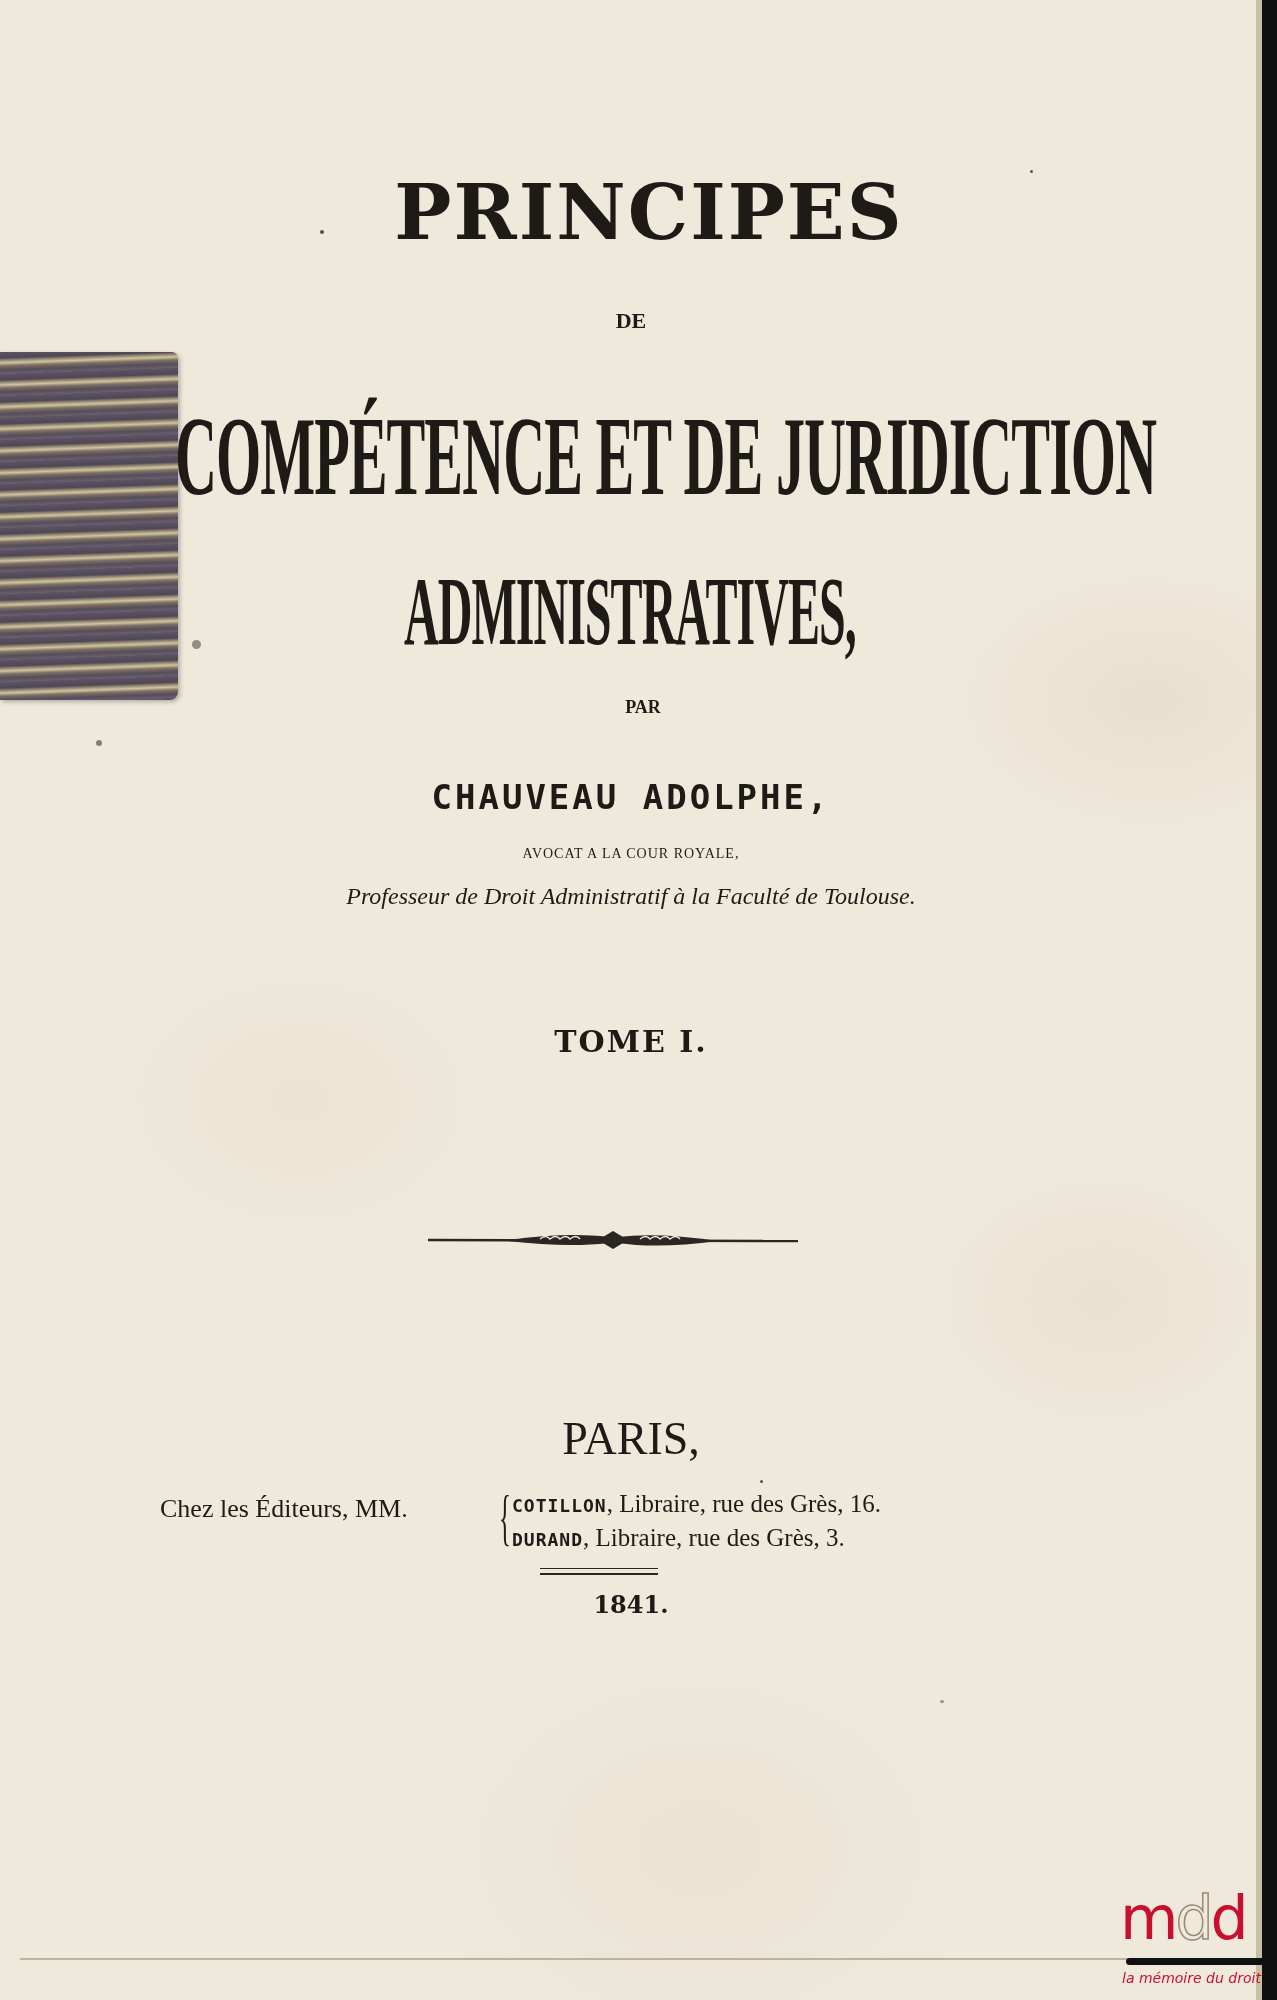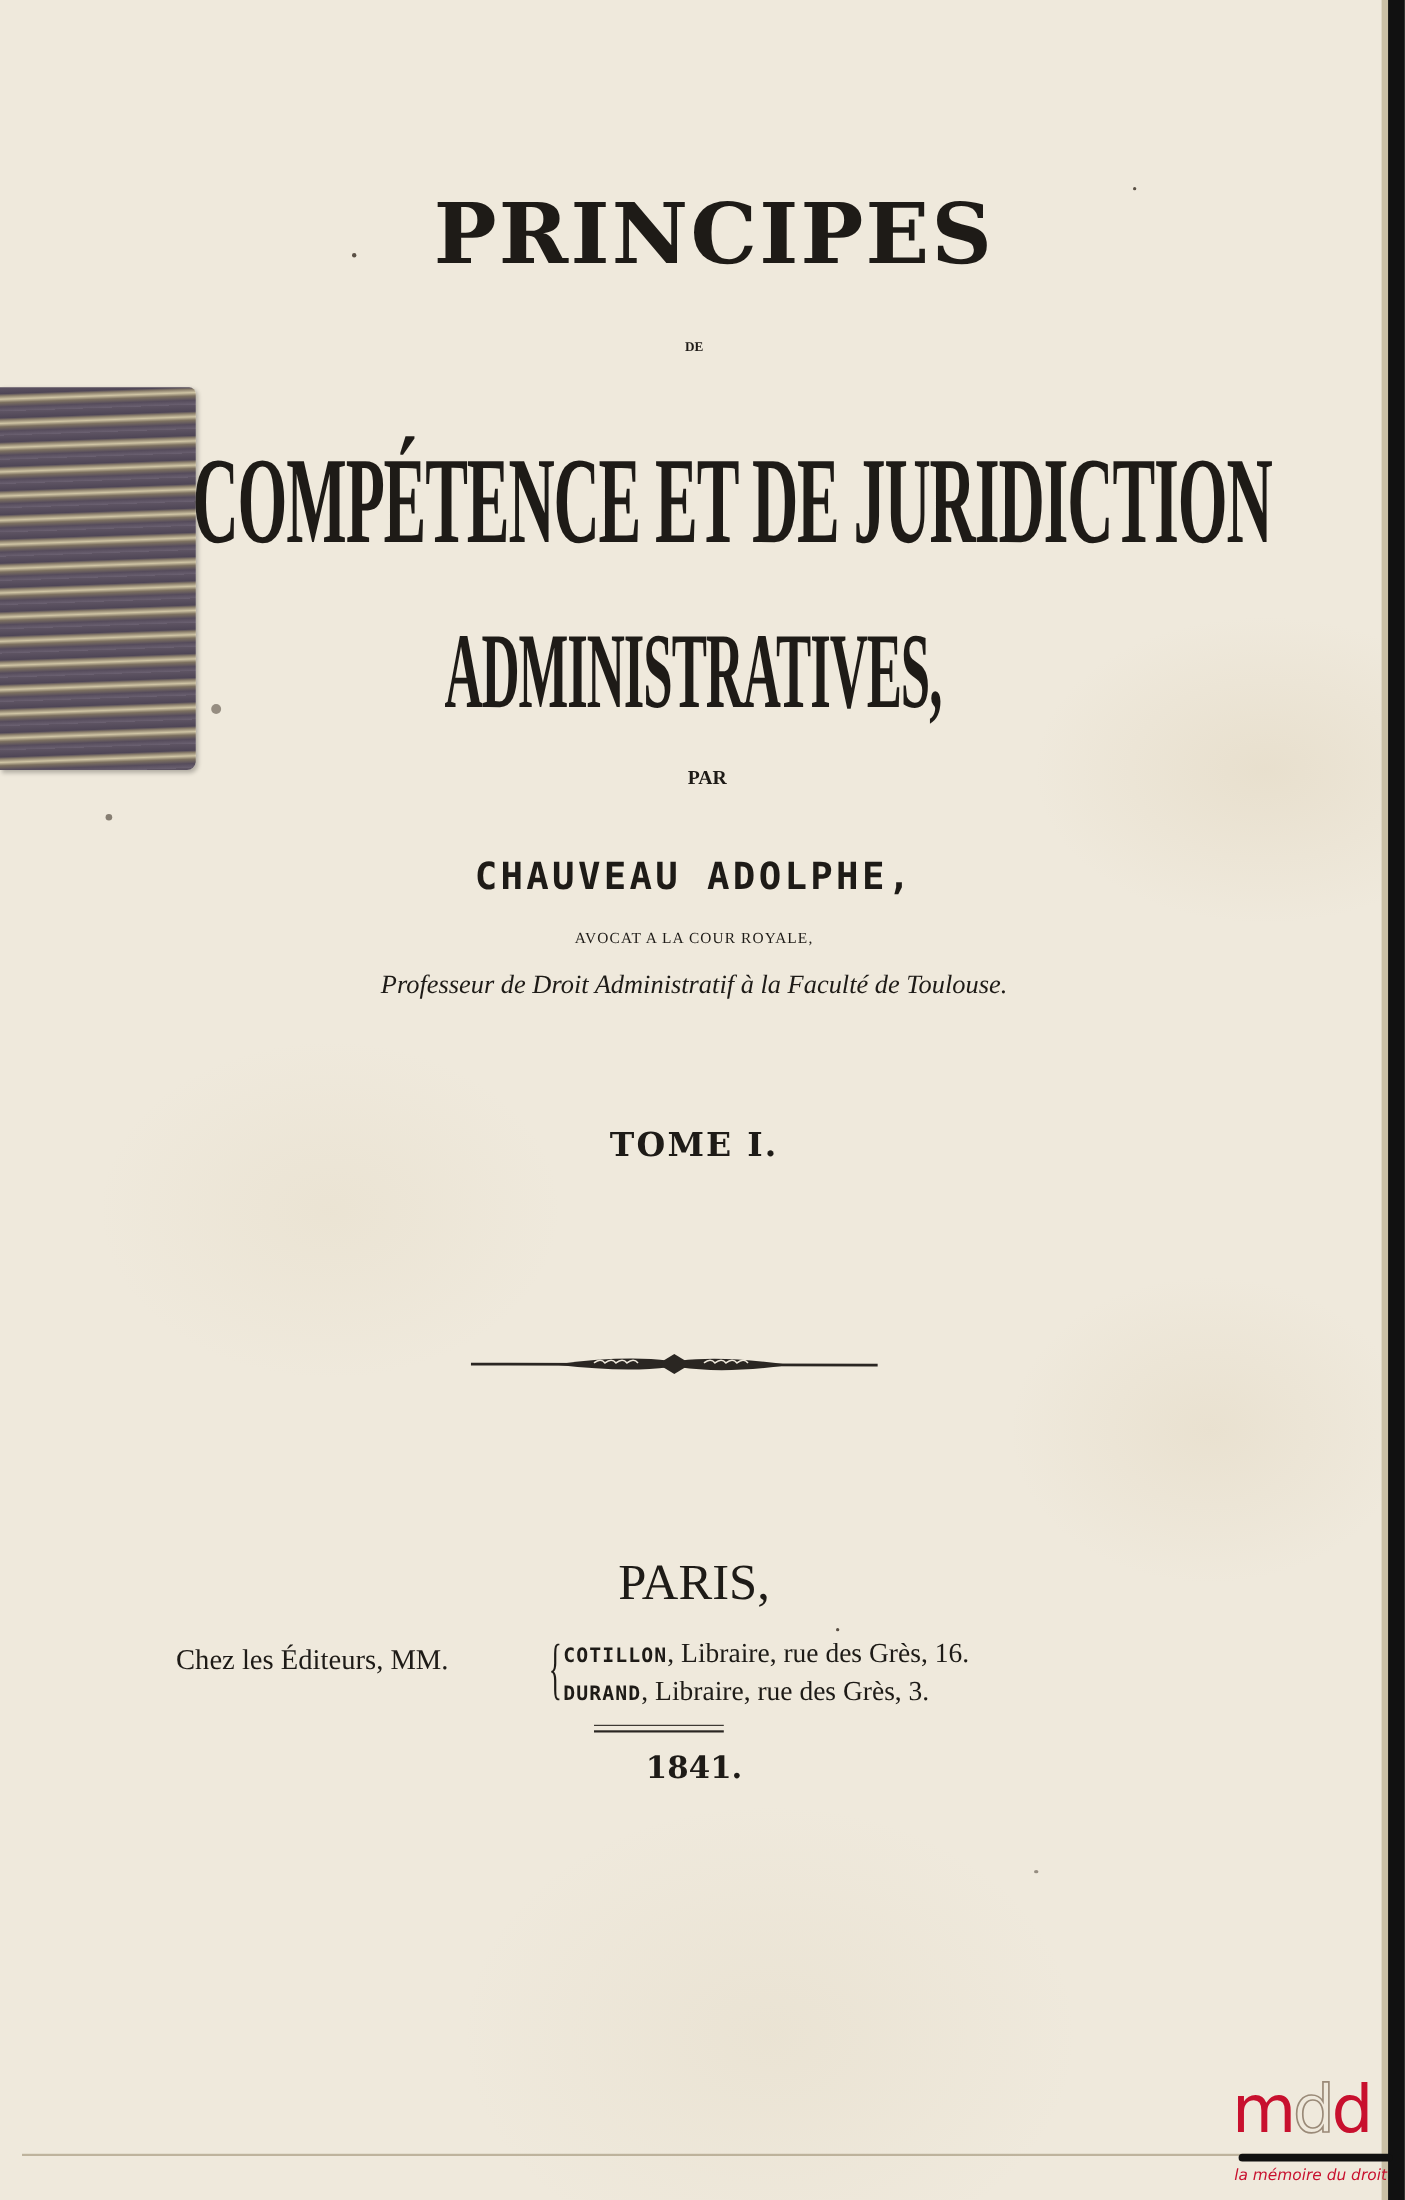--- a/index.html
+++ b/index.html
@@ -21,21 +21,21 @@
     position:absolute; left:0; top:352px; width:178px; height:348px;
     background: repeating-linear-gradient(178deg,
       #5e5463 0px, #4f4656 6px, #8b7f6c 8px, #cfc4a4 11px, #7d7160 14px, #564c5c 18px, #6a6070 22px);
     border-radius:0 6px 8px 0;
     box-shadow: 2px 2px 4px rgba(0,0,0,0.25);
   }
   .c { position:absolute; left:0; width:1262px; text-align:center; color:#1e1b17; }
   .serif { font-family:"DejaVu Serif", serif; }
   .lserif { font-family:"Liberation Serif", serif; }
   .t-principes { top:168px; font-size:76px; font-weight:bold; letter-spacing:2px;padding-left:18px; }
-  .t-de { top:308px; font-size:12px; font-weight:bold; }
+  .t-de { top:308px; font-size:22px; font-weight:bold; }
   .t-competence {
     top:392px; left:175px; width:880px; font-size:112px; font-weight:bold; letter-spacing:-2px;
     transform:scaleX(0.52); transform-origin:0 0; white-space:nowrap; text-align:left;
     width:auto;
   }
   .t-admin {
     top:555px; left:404px; width:auto; font-size:98px; font-weight:bold; letter-spacing:-2px;
     transform:scaleX(0.49); transform-origin:0 0; white-space:nowrap; text-align:left;
   }
   .t-par { top:697px; font-size:18px; font-weight:bold;margin-left:12px; }
@@ -44,21 +44,21 @@
   .t-prof { top:883px; font-size:24px; font-style:italic; }
   .t-tome { top:1024px; font-size:30px; font-weight:bold; letter-spacing:2px; }
   .ornament { position:absolute; left:428px; top:1228px; width:370px; height:24px; }
   .t-paris { top:1412px; font-size:46px; }
   .publishers { position:absolute; top:1488px; left:160px; width:900px; height:70px; font-family:"Liberation Serif", serif; color:#1e1b17; }
   .pub-left { position:absolute; left:0; top:6px; font-size:26px; }
   .pub-brace { position:absolute; left:330px; top:-2px; font-size:62px; line-height:1; transform:scaleX(0.4); }
   .pub-lines { position:absolute; left:352px; top:0; font-size:25px; line-height:32px; }
   .pub-name { font-family:"DejaVu Sans Mono", monospace; font-weight:bold; font-size:18px; letter-spacing:1px; }
   .rule { position:absolute; left:540px; top:1568px; width:118px; height:4px; border-top:1px solid #2a2622; border-bottom:2px solid #2a2622; }
-  .t-year { top:1590px; font-size:28px; font-weight:bold; }
+  .t-year { top:1590px; font-size:24px; font-weight:bold; }
   .logo { position:absolute; left:1120px; top:1888px; width:148px; height:110px; }
   .logo-mdd { position:absolute; left:0; top:0; font-family:"DejaVu Sans", sans-serif; font-size:60px; color:#c8102e; letter-spacing:-3px; line-height:1; }
   .logo-mdd .mid { color:transparent; -webkit-text-stroke:1.5px #9a8a78; }
   .logo-bar { position:absolute; left:6px; top:70px; width:140px; height:7px; background:#111; border-radius:4px; }
   .logo-tag { position:absolute; left:2px; top:82px; font-family:"DejaVu Sans", sans-serif; font-size:14px; color:#c8102e; white-space:nowrap;font-style:italic; }
   .speck { position:absolute; background:#5a5045; border-radius:50%; }
 </style>
 </head>
 <body>
 

